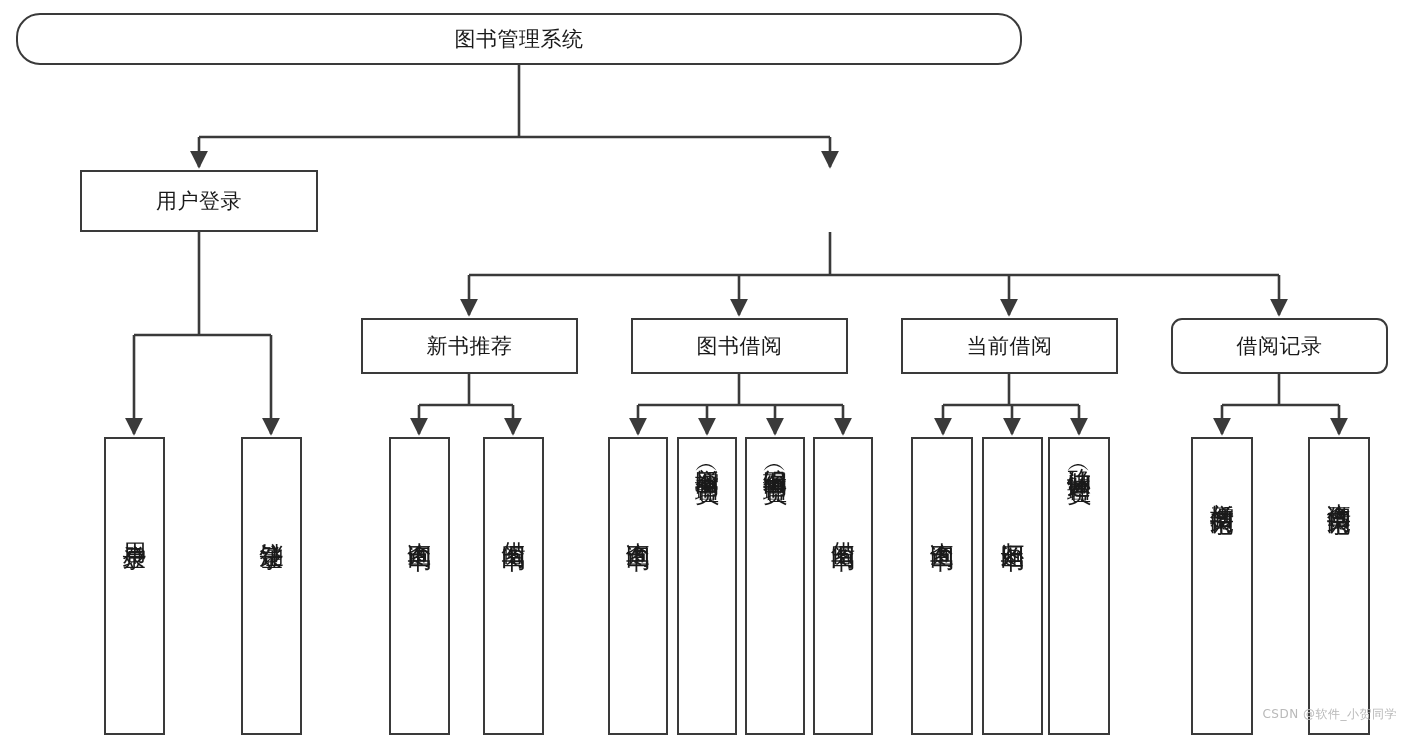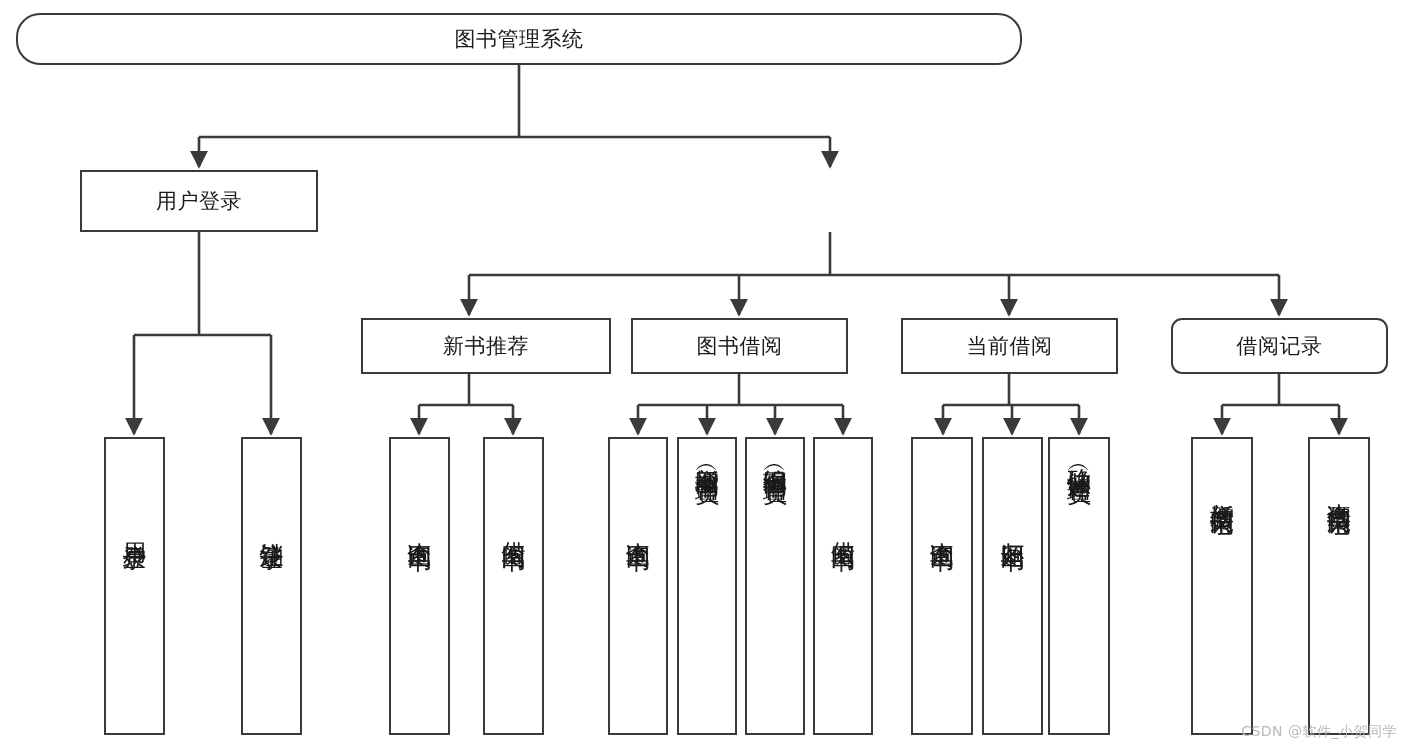--- a/index.html
+++ b/index.html
@@ -53,22 +53,22 @@
     writing-mode: vertical-rl;
     text-orientation: upright;
     font-size: 24px;
     letter-spacing: 2px;
     line-height: 1;
     white-space: nowrap;
   }
   #watermark {
     position: absolute;
     right: 8px;
-    bottom: 6px;
-    font-size: 14px;
+    bottom: 24px;
+    font-size: 12px;
     color: #b9b9b9;
     letter-spacing: 0.5px;
     z-index: 5;
     white-space: nowrap;
   }
 </style>
 </head>
 <body>
 
 <div id="diagram-root">
@@ -124,21 +124,21 @@
   </svg>
 
   <div class="node horizontal" style="left:16px; top:13px; width:1006px; height:52px;border-radius:24px;">
     <span class="node-label">图书管理系统</span>
   </div>
 
   <div class="node horizontal" style="left:80px; top:170px; width:238px; height:62px;">
     <span class="node-label">用户登录</span>
   </div>
 
-  <div class="node horizontal" style="left:361px; top:318px; width:250px; height:56px;">
+  <div class="node horizontal" style="left:361px; top:318px; width:217px; height:56px;">
     <span class="node-label">新书推荐</span>
   </div>
   <div class="node horizontal" style="left:631px; top:318px; width:217px; height:56px;">
     <span class="node-label">图书借阅</span>
   </div>
   <div class="node horizontal" style="left:901px; top:318px; width:217px; height:56px;">
     <span class="node-label">当前借阅</span>
   </div>
   <div class="node horizontal" style="left:1171px; top:318px; width:217px; height:56px;border-radius:11px;">
     <span class="node-label">借阅记录</span>

